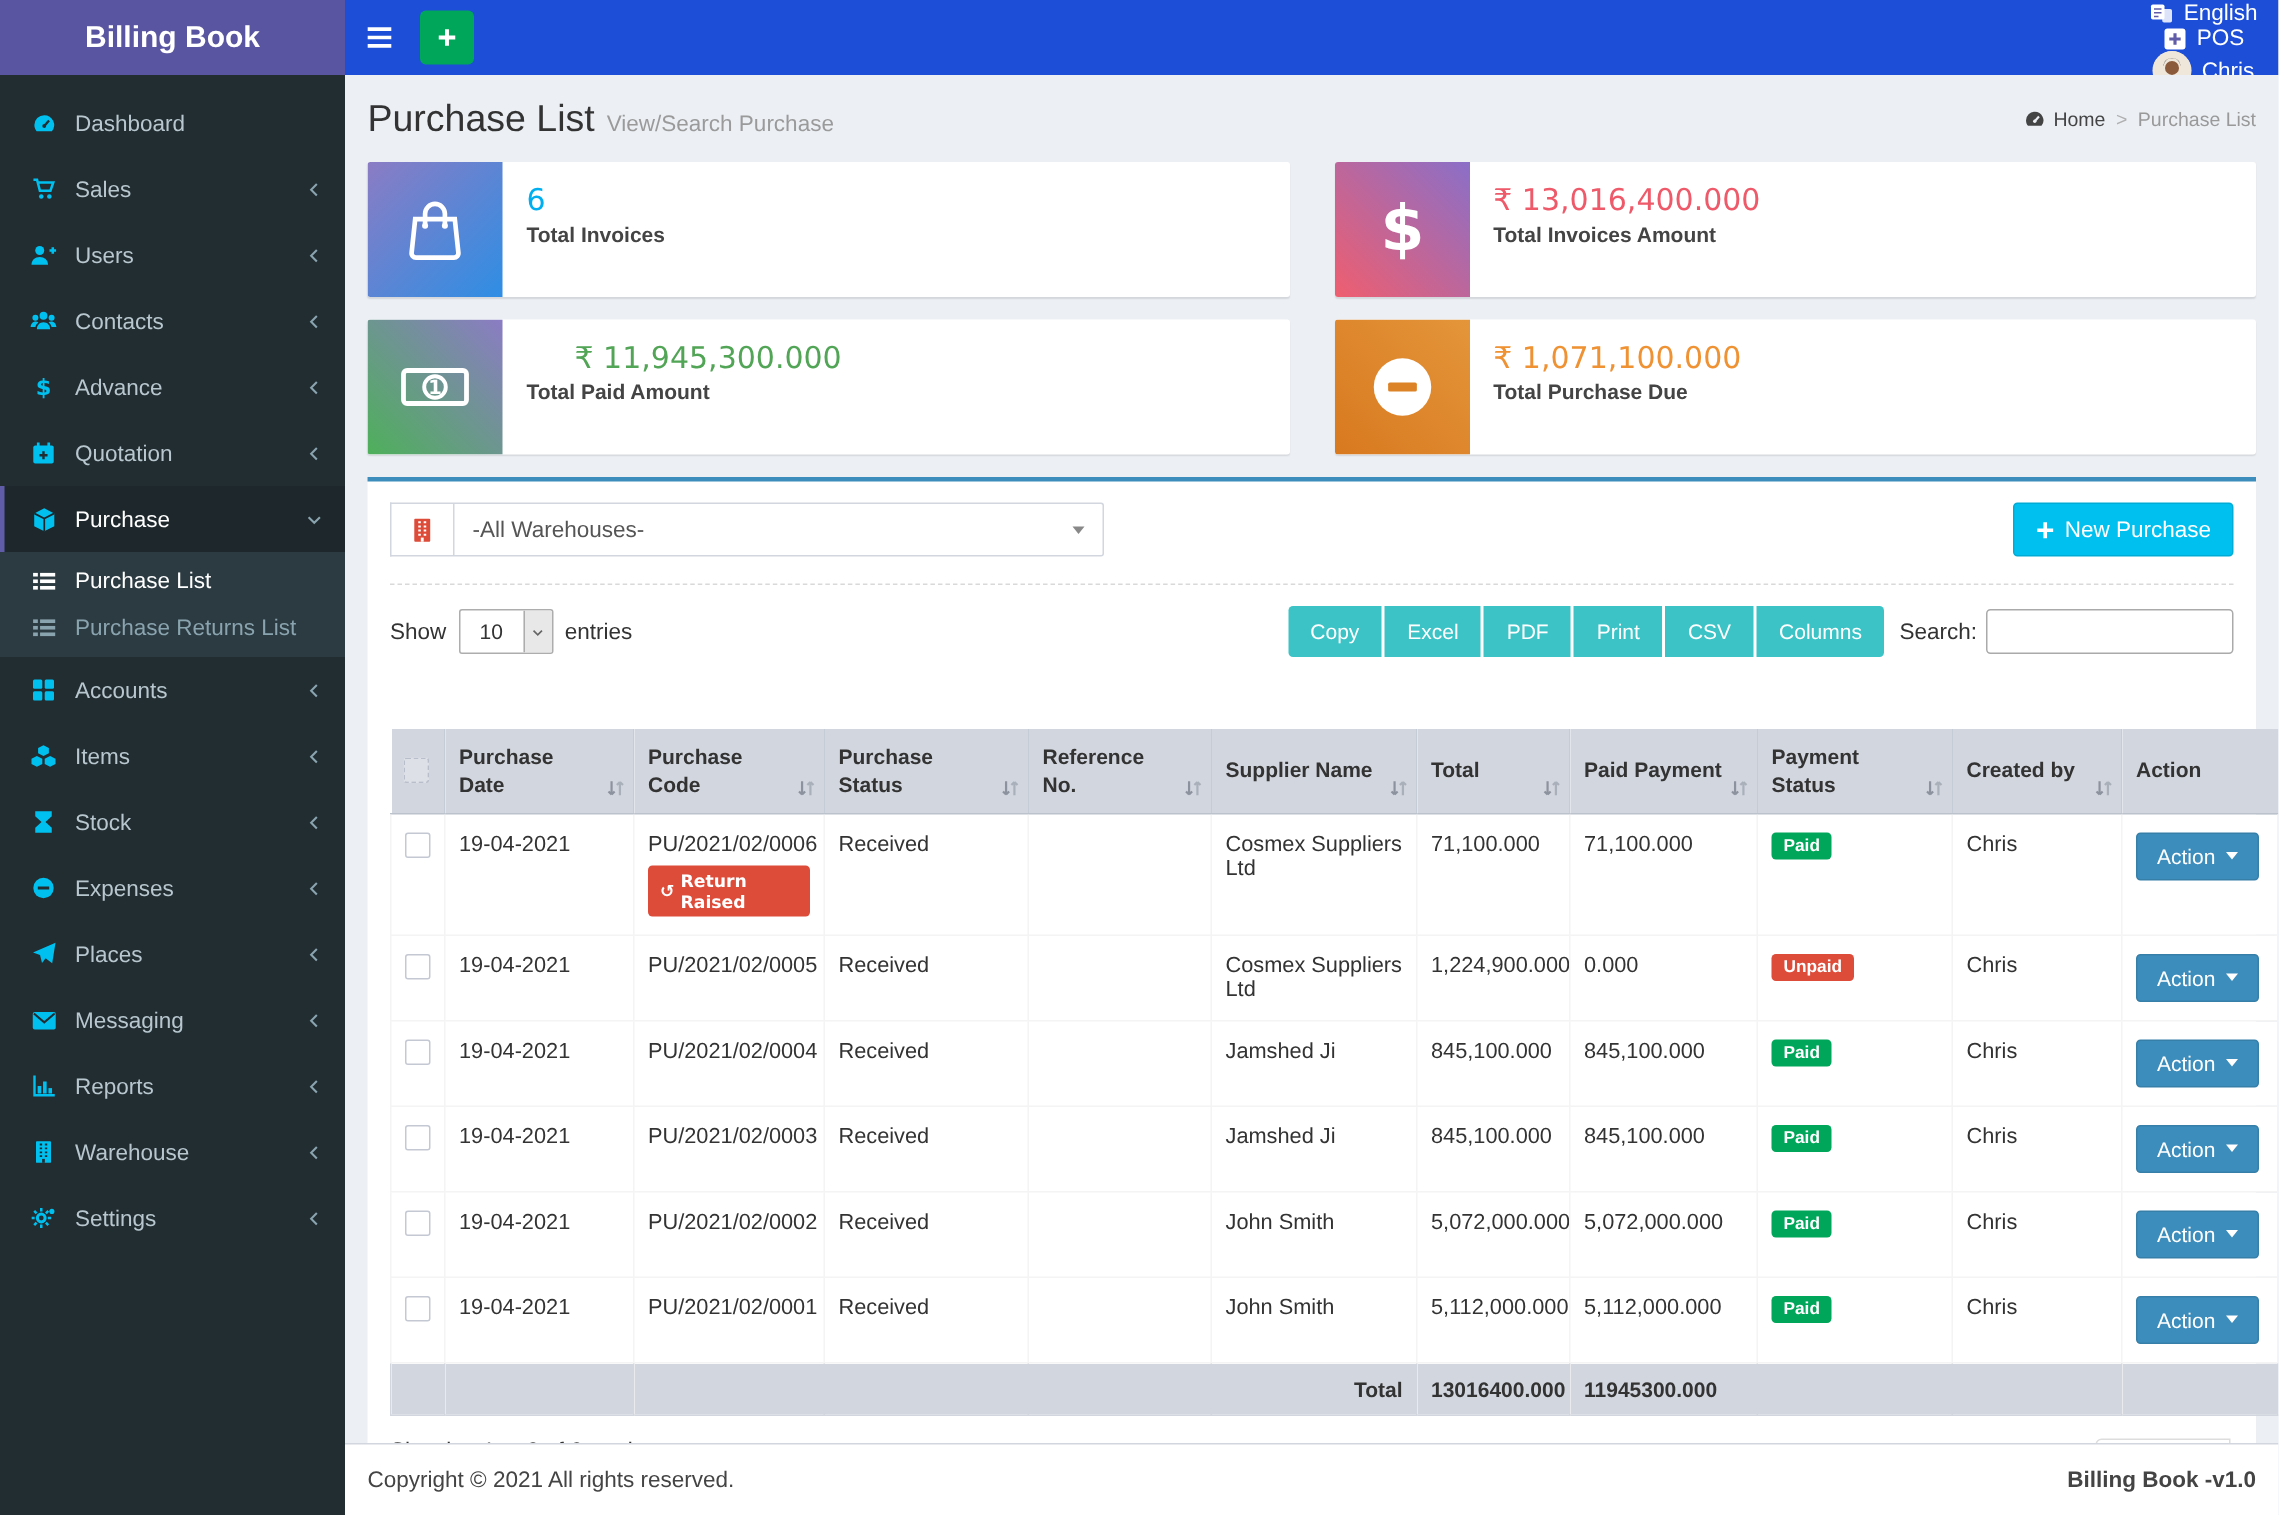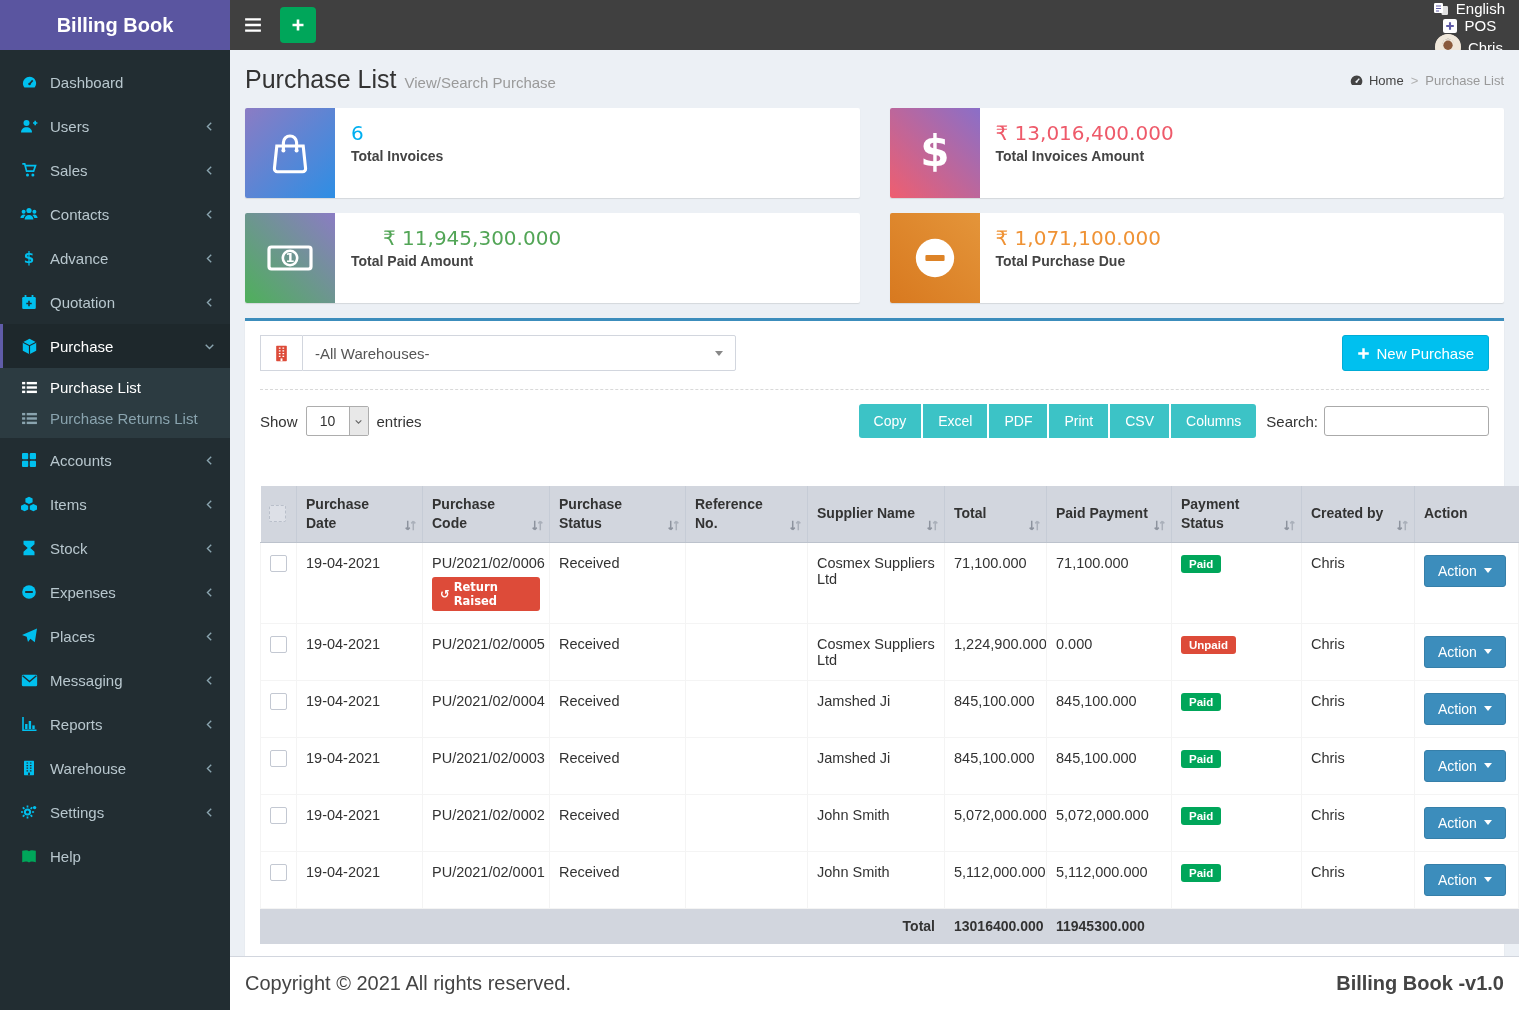--- a/index.html
+++ b/index.html
@@ -3,21 +3,21 @@
 <meta charset="utf-8">
 <style>
   * { margin:0; padding:0; box-sizing:border-box; }
   html,body { width:1519px; height:1010px; overflow:hidden; }
   body { font-family:"Liberation Sans", sans-serif; background:#ecf0f5; color:#333; }
   svg { display:block; }
 
   .app { display:flex; flex-direction:column; width:1519px; height:1010px; }
 
   
-  .navbar { height:50px; display:flex; flex:none; background:#404040; }
+  .navbar { height:50px; display:flex; flex:none; background:#1d4ed8; }
   .navbar-logo { width:230px; flex:none; background:#5a55a0; color:#fff; font-size:20px; font-weight:bold;
                  display:flex; align-items:center; justify-content:center; cursor:pointer; }
   .navbar-main { flex:1; display:flex; align-items:center; }
   .hamburger { width:46px; height:50px; background:transparent; border:none; color:#fff; display:flex;
                align-items:center; justify-content:center; cursor:pointer; }
   .add-btn { width:36px; height:36px; margin-left:4px; background:#00a65a; border:none; border-radius:4px;
              color:#fff; display:flex; align-items:center; justify-content:center; cursor:pointer; }
   .navbar-right { margin-left:auto; display:flex; align-items:center; height:50px;flex-direction:column; }
   .nav-item { display:flex; align-items:center; gap:7px; color:#fff; font-size:15px; padding:0 14px;
               height:50px; cursor:pointer; }
@@ -118,21 +118,21 @@
   .dt-footer { display:flex; align-items:flex-start; margin-top:15px; }
   .dt-info { font-size:15px; color:#333; }
   .paginate { margin-left:auto; display:flex; margin-right:2px;flex-direction:column; }
   .page-btn { border:1px solid #ddd; background:#fff; color:#777; font-size:15px; padding:8px 15px; cursor:pointer; }
   .page-btn.prev { border-radius:4px 0 0 4px; }
   .page-btn.next { border-radius:0 4px 4px 0; border-left:none; }
   .page-btn.num { border-left:none; }
   .page-btn.current { background:#3c8dbc; border-color:#3c8dbc; color:#fff; }
 
   
-  .footer { flex:none; background:#fff; border-top:1px solid #d2d6de; padding:15px; display:flex; font-size:20px; color:#444; }
+  .footer { flex:none; background:#fff; border-top:1px solid #d2d6de; padding:15px; display:flex; font-size:15px; color:#444; }
   .footer .version { margin-left:auto; font-weight:bold; }
 </style>
 </head>
 <body>
 
 <div class="app">
 
   <header class="navbar">
     <div class="navbar-logo">Billing Book</div>
     <div class="navbar-main">
@@ -193,42 +193,42 @@
             <svg width="17" height="17" viewBox="0 0 16 16">
               <path d="M8 2.6a6.2 6.2 0 0 0-6.2 6.2c0 1.5.5 2.8 1.4 3.9h9.6a6.2 6.2 0 0 0-4.8-10.1z" fill="currentColor"></path>
               <path d="M8 9.4 11 6" stroke="#222d32" stroke-width="1.5"></path>
               <circle cx="8" cy="9.4" r="1.2" fill="#222d32"></circle>
             </svg>
           </span>
         <span class="s-label">Dashboard</span>
       </div>
       <div class="side-item">
         <span class="s-icon">
+            <svg width="17" height="16" viewBox="0 0 16 16">
+              <path d="M.8 1.8h2.4l1.9 7.4h7l1.9-5.6H3.8" fill="none" stroke="currentColor" stroke-width="1.7"></path>
+              <circle cx="6" cy="13" r="1.5" fill="currentColor"></circle>
+              <circle cx="11.4" cy="13" r="1.5" fill="currentColor"></circle>
+            </svg>
+          </span>
+        <span class="s-label">Sales</span>
+        <span class="s-caret">
+            <svg width="11" height="11" viewBox="0 0 16 16">
+              <path d="M10.5 2.5 5 8l5.5 5.5" fill="none" stroke="currentColor" stroke-width="2"></path>
+            </svg>
+          </span>
+      </div>
+      <div class="side-item">
+        <span class="s-icon">
             <svg width="18" height="16" viewBox="0 0 18 16">
               <circle cx="6.5" cy="5" r="3" fill="currentColor"></circle>
               <path d="M1 14.5c0-3.2 2.4-5.2 5.5-5.2s5.5 2 5.5 5.2z" fill="currentColor"></path>
               <path d="M13 5h4.4M15.2 2.8v4.4" stroke="currentColor" stroke-width="1.7"></path>
             </svg>
           </span>
         <span class="s-label">Users</span>
-        <span class="s-caret">
-            <svg width="11" height="11" viewBox="0 0 16 16">
-              <path d="M10.5 2.5 5 8l5.5 5.5" fill="none" stroke="currentColor" stroke-width="2"></path>
-            </svg>
-          </span>
-      </div>
-      <div class="side-item">
-        <span class="s-icon">
-            <svg width="17" height="16" viewBox="0 0 16 16">
-              <path d="M.8 1.8h2.4l1.9 7.4h7l1.9-5.6H3.8" fill="none" stroke="currentColor" stroke-width="1.7"></path>
-              <circle cx="6" cy="13" r="1.5" fill="currentColor"></circle>
-              <circle cx="11.4" cy="13" r="1.5" fill="currentColor"></circle>
-            </svg>
-          </span>
-        <span class="s-label">Sales</span>
         <span class="s-caret">
             <svg width="11" height="11" viewBox="0 0 16 16">
               <path d="M10.5 2.5 5 8l5.5 5.5" fill="none" stroke="currentColor" stroke-width="2"></path>
             </svg>
           </span>
       </div>
       <div class="side-item">
         <span class="s-icon">
             <svg width="18" height="16" viewBox="0 0 18 16">
               <circle cx="9" cy="4.5" r="2.6" fill="currentColor"></circle>
@@ -438,28 +438,20 @@
               <path d="M6.5 3.6V1.4M6.5 12.4v2.2M2.1 8H-.1M10.9 8h2.2M3.4 4.9 1.8 3.3M9.6 11.1l1.6 1.6M3.4 11.1l-1.6 1.6M9.6 4.9l1.6-1.6" stroke="currentColor" stroke-width="1.7"></path>
               <circle cx="13.6" cy="3.6" r="1.7" fill="currentColor"></circle>
             </svg>
           </span>
         <span class="s-label">Settings</span>
         <span class="s-caret">
             <svg width="11" height="11" viewBox="0 0 16 16">
               <path d="M10.5 2.5 5 8l5.5 5.5" fill="none" stroke="currentColor" stroke-width="2"></path>
             </svg>
           </span>
-      </div>
-      <div class="side-item help">
-        <span class="s-icon">
-            <svg width="16" height="15" viewBox="0 0 16 15">
-              <path d="M8 2.2C6.8 1 4.6.9 1.2 1.8v11.4c3.4-.9 5.6-.8 6.8.4zM8 2.2c1.2-1.2 3.4-1.3 6.8-.4v11.4c-3.4-.9-5.6-.8-6.8.4z" fill="currentColor"></path>
-            </svg>
-          </span>
-        <span class="s-label">Help</span>
       </div>
     </aside>
 
     <div class="main">
       <div class="content">
 
         <div class="content-header">
           <h1 class="page-title">Purchase List</h1>
           <span class="page-subtitle">View/Search Purchase</span>
           <div class="breadcrumb">

